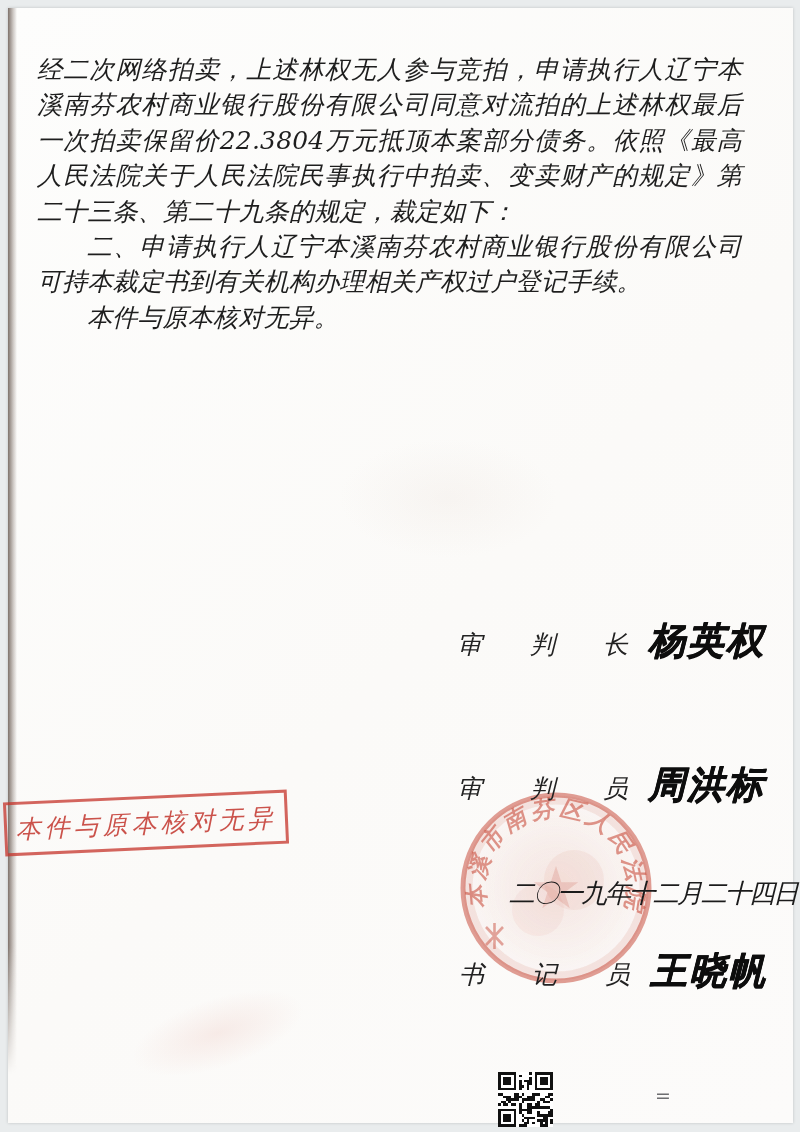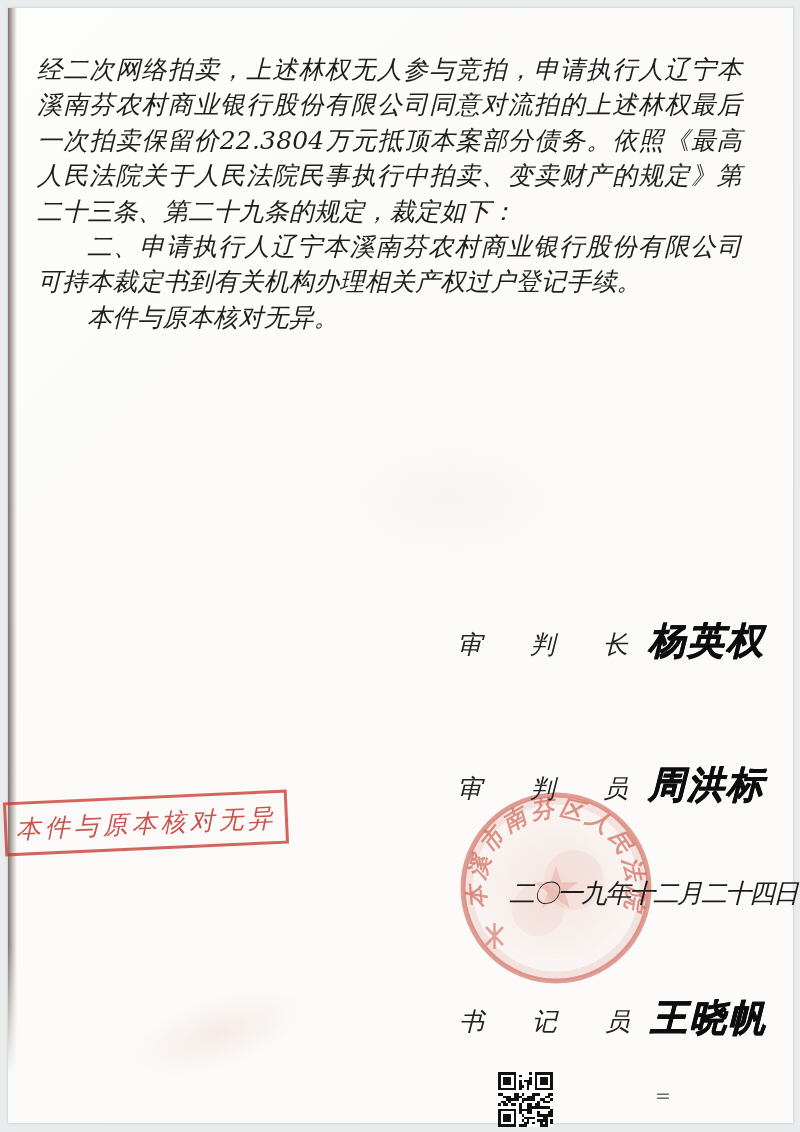--- a/index.html
+++ b/index.html
@@ -118,21 +118,21 @@
       <g stroke="#c9503f" stroke-width="2.6" stroke-opacity="0.5">
         <path d="M 30 139 L 47 157 M 47 139 L 30 157 M 38.5 135 L 38.5 161"></path>
       </g>
       <circle cx="118" cy="92" r="30" fill="#c9503f" fill-opacity="0.07"></circle>
       <circle cx="82" cy="122" r="26" fill="#c9503f" fill-opacity="0.06"></circle>
     </g>
   </svg>
 
   <div class="date-line">二〇一九年十二月二十四日</div>
 
-  <div class="sig clerk sig-row" style="top:985px">
+  <div class="sig clerk sig-row" style="top:938px">
     <span class="role">书 记 员</span><span class="name">王晓帆</span>
   </div>
 
   <div class="verify-stamp">
     <span>本件与原本核对无异</span>
   </div>
 
   <svg class="qr" viewBox="0 0 21 21" shape-rendering="crispEdges">
     <rect x="0" y="0" width="21" height="21" fill="#ffffff"></rect>
     <g fill="#111111" id="qr-finders">

